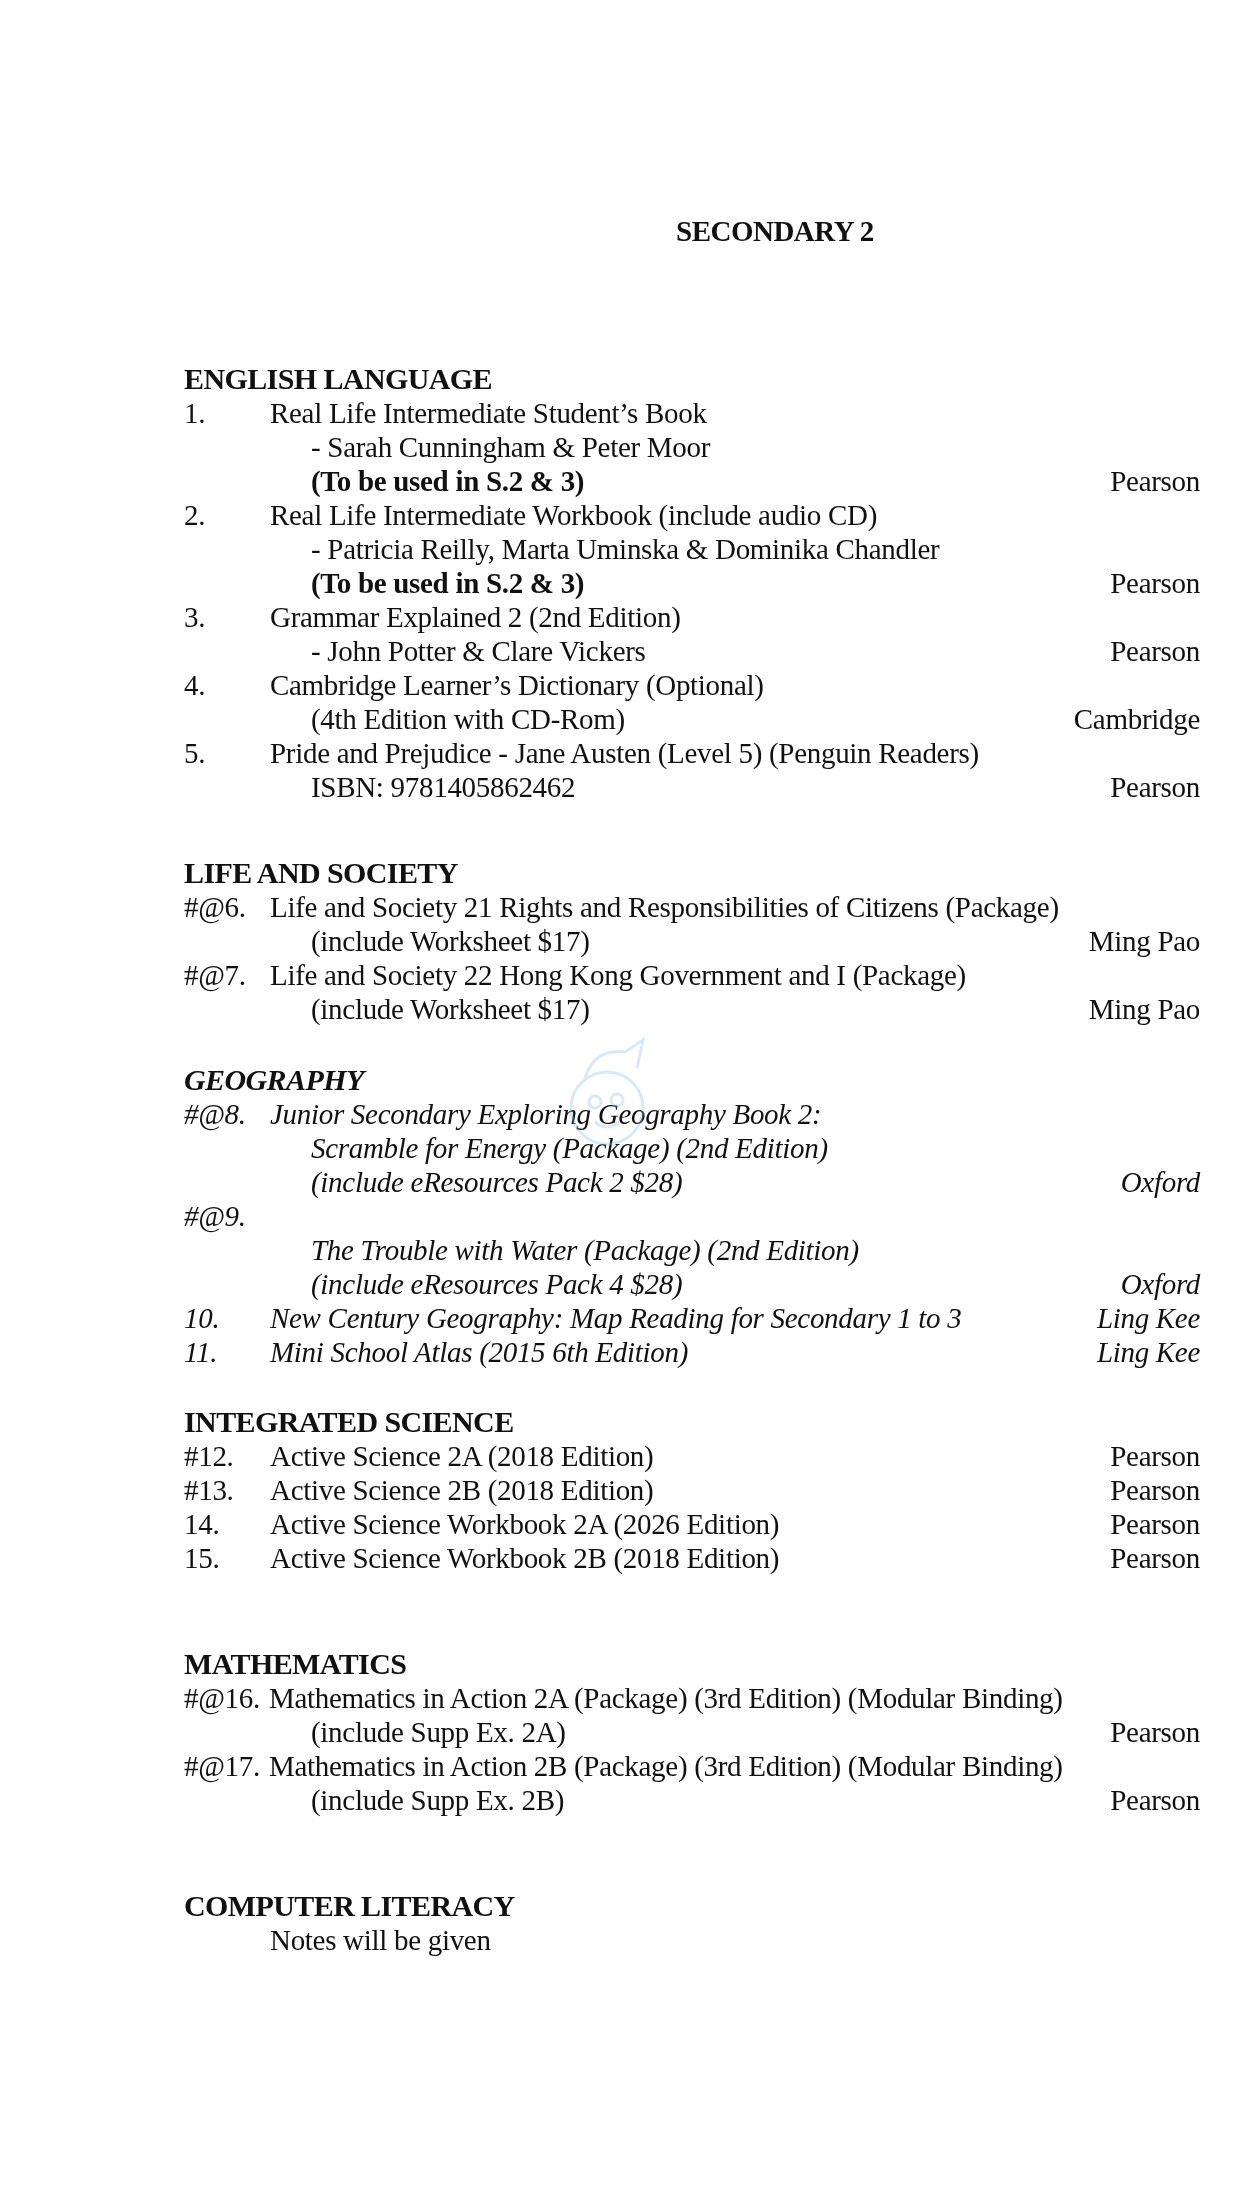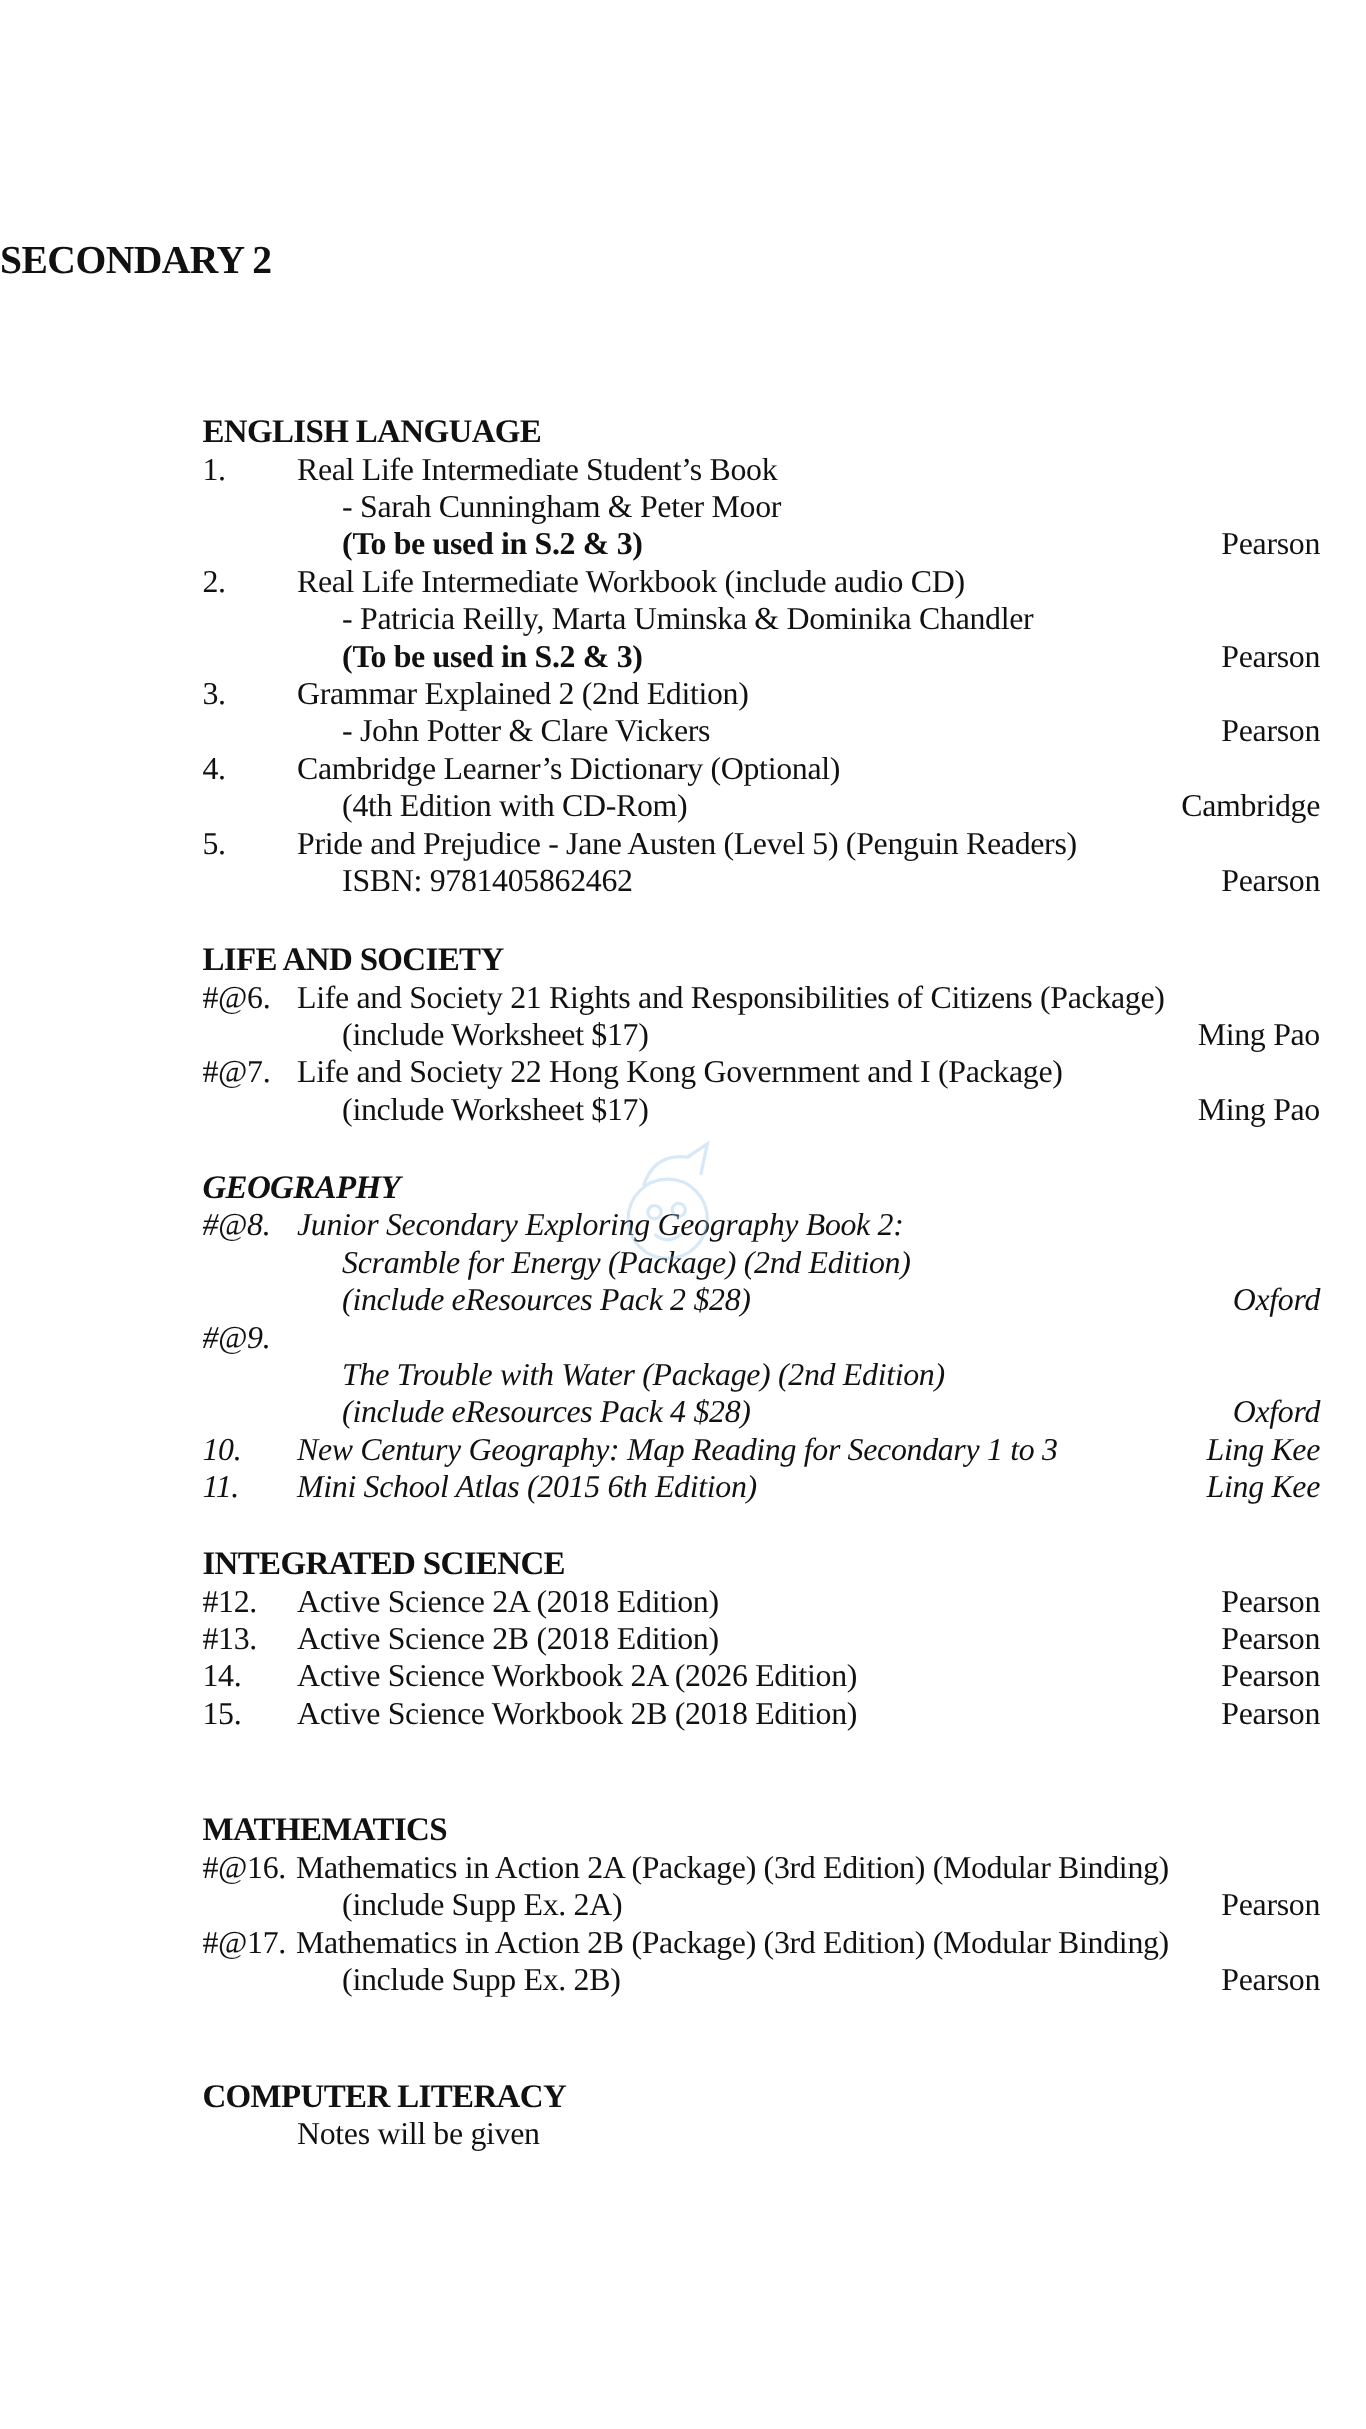--- a/index.html
+++ b/index.html
@@ -3,22 +3,22 @@
 <meta charset="utf-8">
 <style>
   html, body { margin: 0; padding: 0; background: #ffffff; }
   body {
     width: 1242px; height: 2208px; position: relative; overflow: hidden;
     font-family: "Liberation Serif", "DejaVu Serif", serif;
     color: #111111;
   }
   .page-title {
     position: absolute; left: 0; top: 215px; width: 1242px;
-    box-sizing: border-box;
-    font-weight: bold; font-size: 36px; letter-spacing: -0.5px;
+    padding-left: 676px; box-sizing: border-box;
+    font-weight: bold; font-size: 29px; letter-spacing: -0.5px;
   }
   .content {
     position: absolute; left: 184px; width: 1016px;
     font-size: 29px; line-height: 34px;
   }
   .section { position: absolute; left: 0; width: 1016px; }
   .section-heading { font-weight: bold; font-size: 30px; letter-spacing: -0.6px; height: 34px; line-height: 34px; }
   .line { position: relative; height: 34px; line-height: 34px; white-space: nowrap; letter-spacing: -0.3px; }
   .num { position: absolute; left: 0; }
   .text { position: absolute; left: 86px; }
@@ -28,21 +28,21 @@
   .watermark {
     position: absolute; left: 555px; top: 1030px; width: 110px; height: 130px; opacity: 0.35;
   }
 </style>
 </head>
 <body>
 
 <div class="page-title">SECONDARY 2</div>
 
 <div class="content" id="content" style="top: 362px;">
-    <div class="section" style="top: 0px; margin-top: 14px;">
+    <div class="section" style="top: 0px;">
       <div class="section-heading">ENGLISH LANGUAGE</div>
       <div>
         <div class="line">
           <span class="num">1.</span>
           <span class="text">Real Life Intermediate Student’s Book</span>
         </div>
         <div class="line">
           <span class="text sub">- Sarah Cunningham &amp; Peter Moor</span>
         </div>
         <div class="line">

